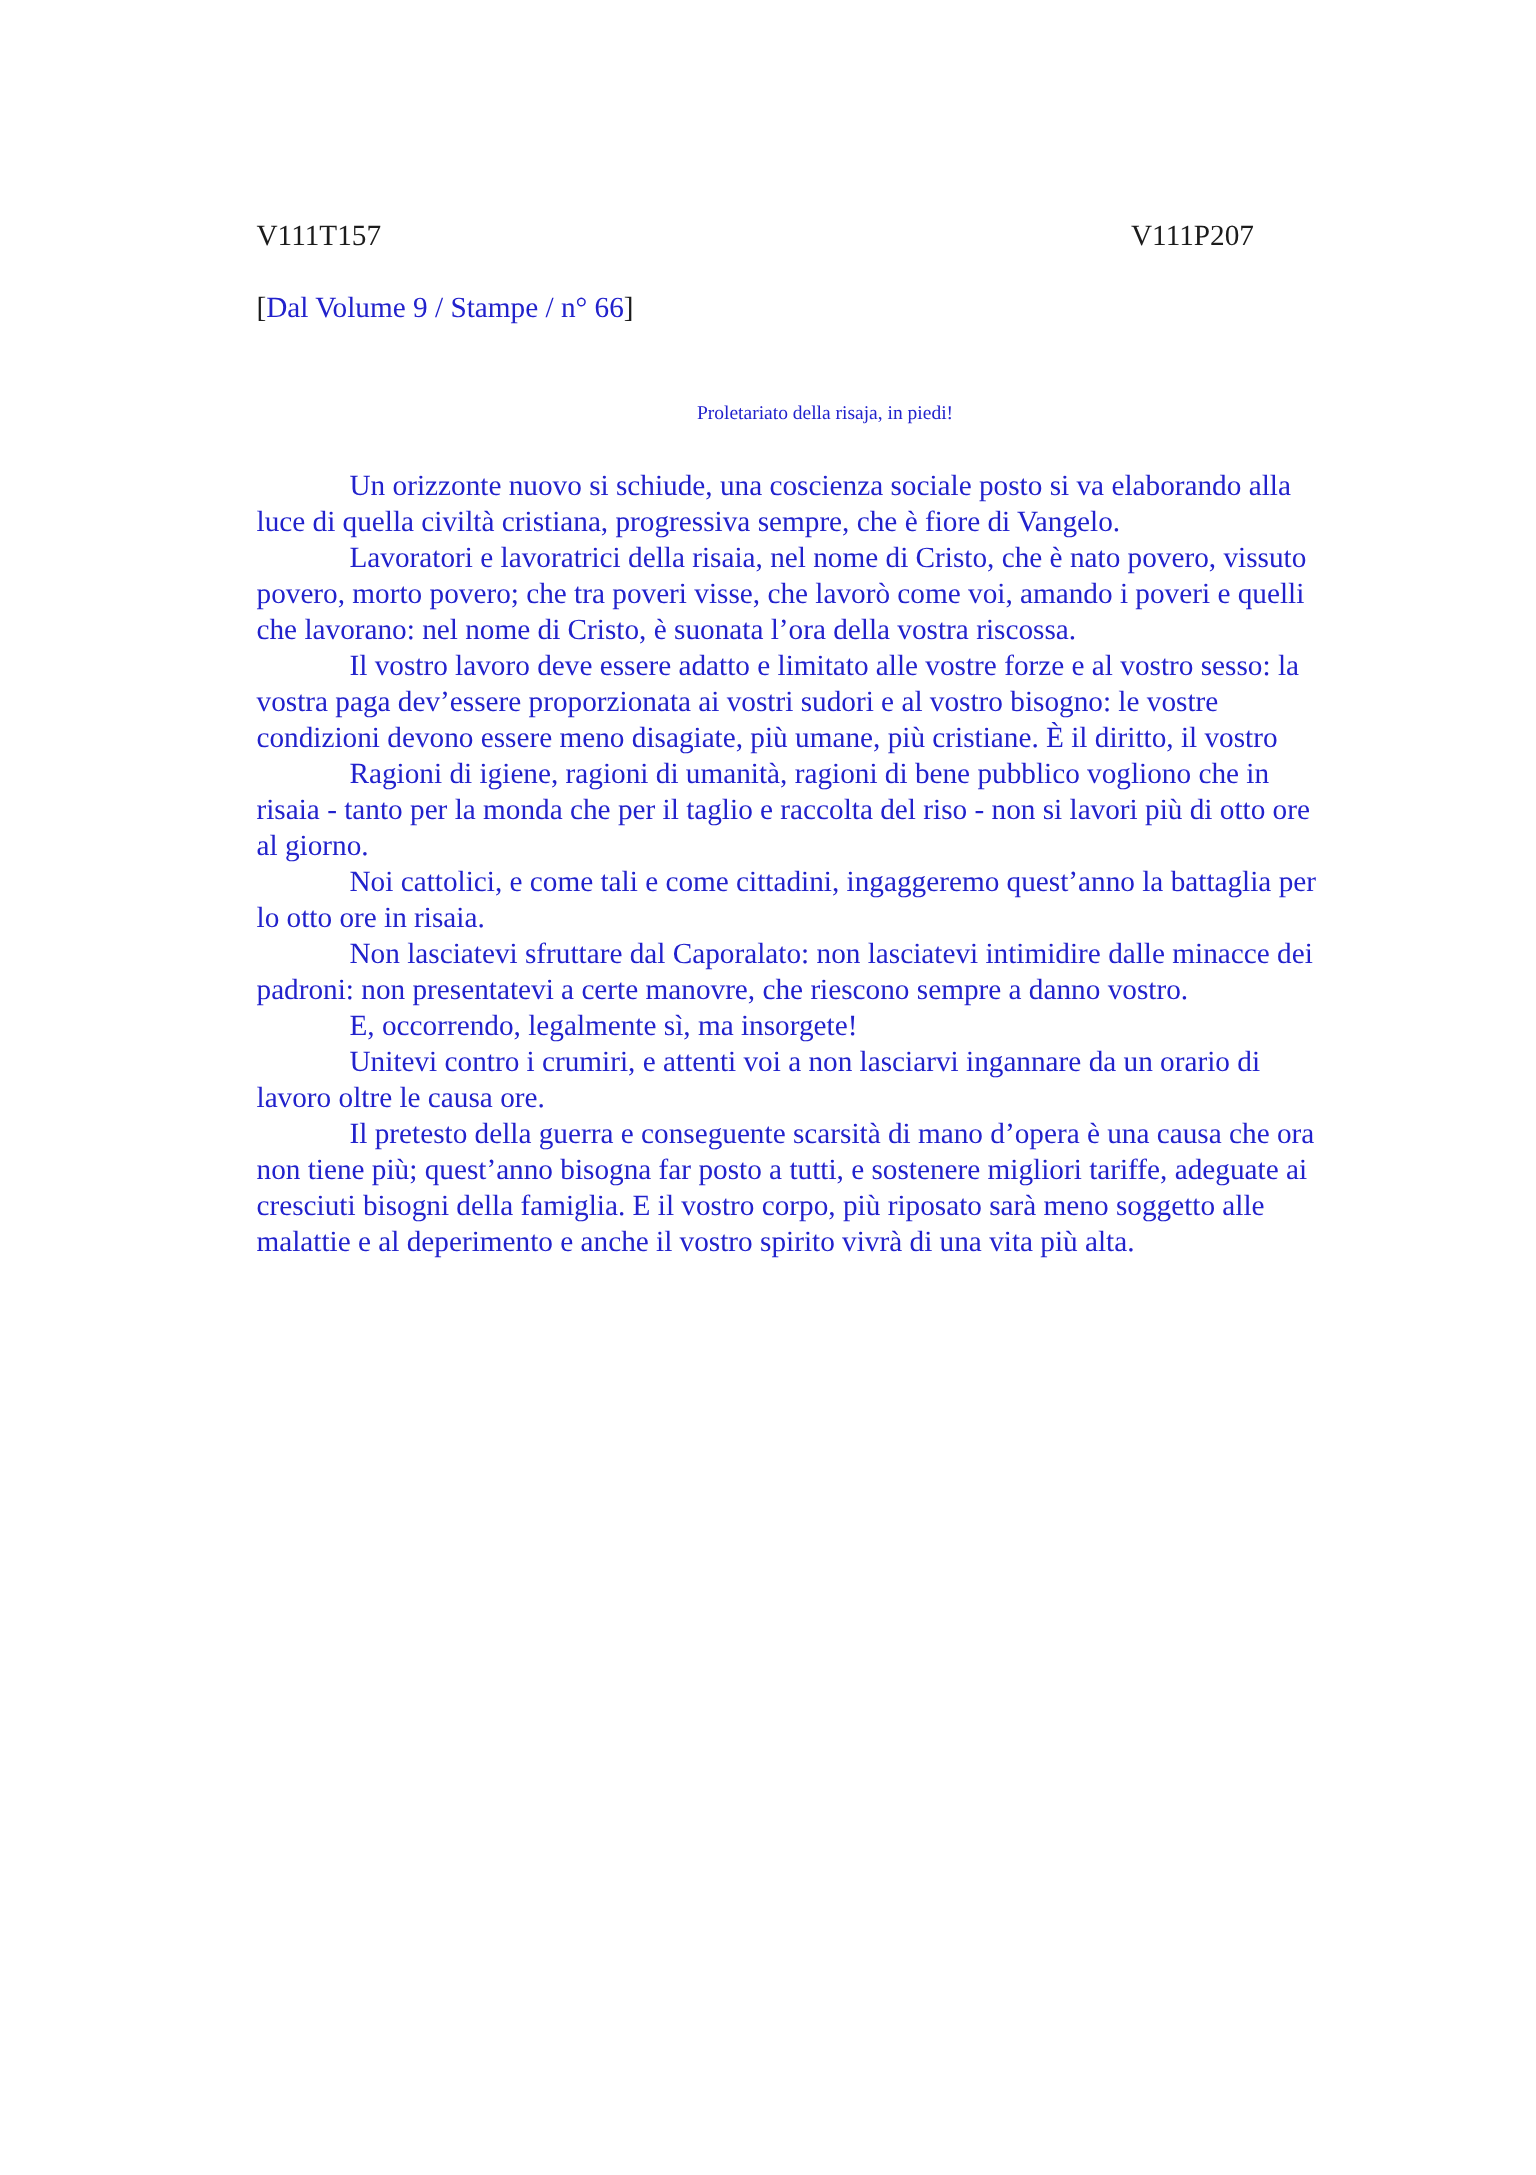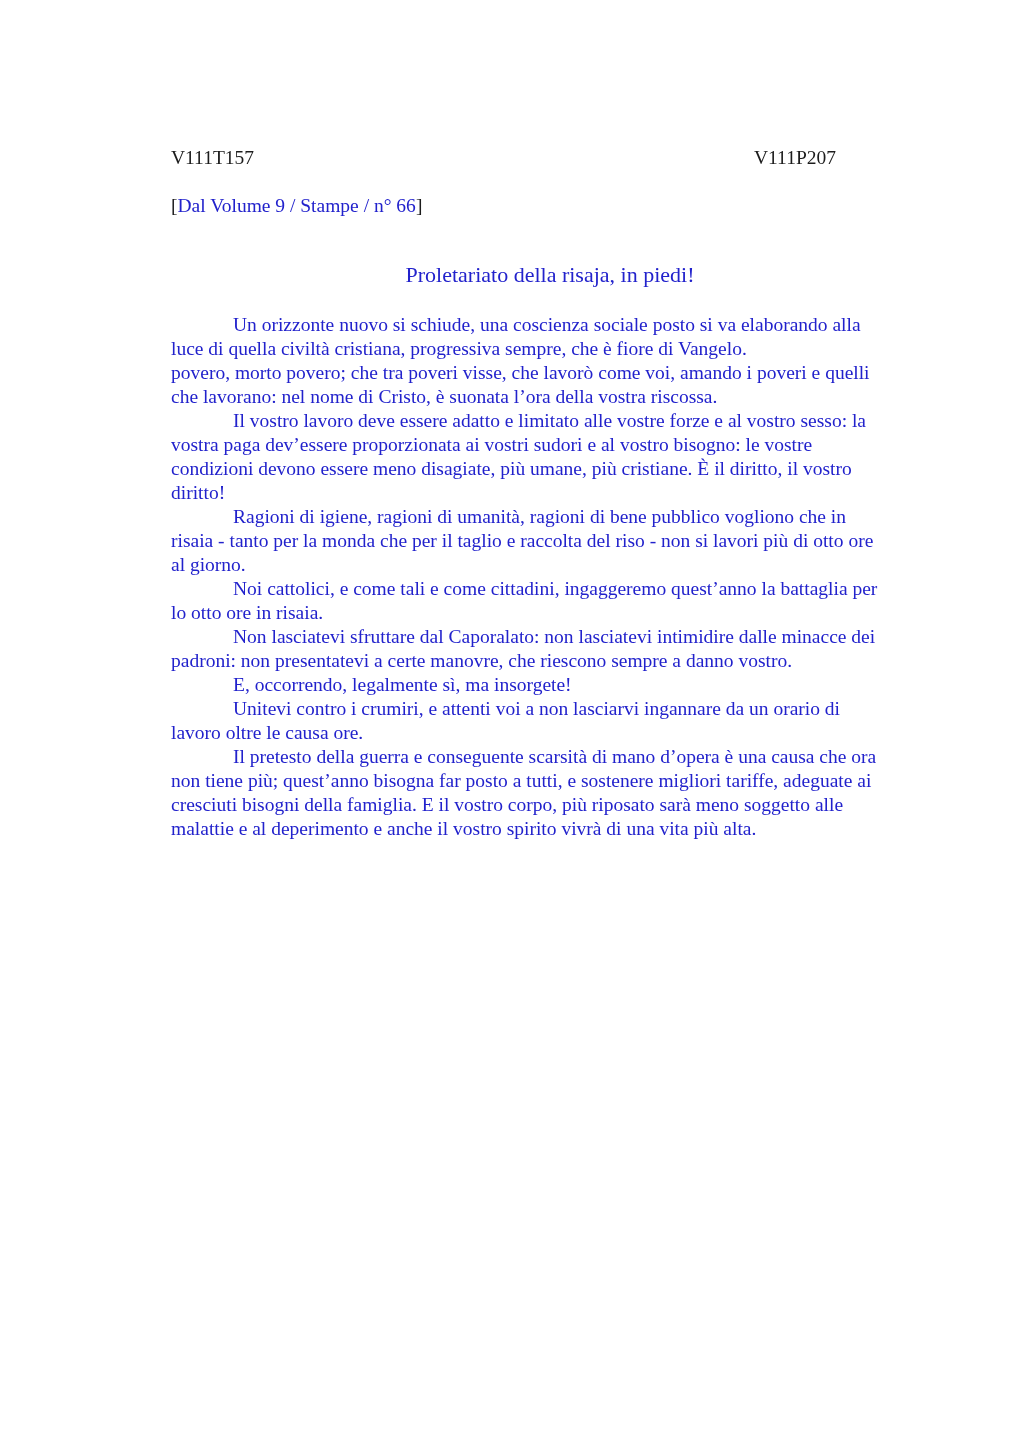--- a/index.html
+++ b/index.html
@@ -21,21 +21,21 @@
   .source-line {
     position: absolute; top: 194px; left: 171px;
     white-space: nowrap;
   }
   .bracket { color: var(--ink-black, #1c1c1c); }
   .blue { color: var(--ink-blue, #2222cc); text-align: center; }
   .doc-title {
     position: absolute; top: 263px; left: 171px; width: 758px;
     margin: 0; padding: 0;
     text-align: center;
-    font-size: 22px; font-weight: normal;
+    font-size: 13px; font-weight: normal;
     color: var(--ink-blue, #2222cc);
   }
   .body-text {
     position: absolute; top: 313px; left: 171px; width: 800px;
     color: var(--ink-blue, #2222cc);
   }
   .para { margin: 0; padding: 0; }
   .line { display: block; height: 24px; white-space: nowrap; }
   .line.indent { padding-left: 62px; }
 </style>
@@ -54,29 +54,29 @@
   <h1 class="doc-title">Proletariato della risaja, in piedi!</h1>
 
   <div class="body-text">
 
     <p class="para">
       <span class="line indent">Un orizzonte nuovo si schiude, una coscienza sociale posto si va elaborando alla</span>
       <span class="line">luce di quella civiltà cristiana, progressiva sempre, che è fiore di Vangelo.</span>
     </p>
 
     <p class="para">
+      <span class="line indent">Lavoratori e lavoratrici della risaia, nel nome di Cristo, che è nato povero, vissuto</span>
       <span class="line">povero, morto povero; che tra poveri visse, che lavorò come voi, amando i poveri e quelli</span>
       <span class="line">che lavorano: nel nome di Cristo, è suonata l’ora della vostra riscossa.</span>
     </p>
 
     <p class="para">
       <span class="line indent">Il vostro lavoro deve essere adatto e limitato alle vostre forze e al vostro sesso: la</span>
       <span class="line">vostra paga dev’essere proporzionata ai vostri sudori e al vostro bisogno: le vostre</span>
       <span class="line">condizioni devono essere meno disagiate, più umane, più cristiane. È il diritto, il vostro</span>
-      <span class="line">diritto!</span>
     </p>
 
     <p class="para">
       <span class="line indent">Ragioni di igiene, ragioni di umanità, ragioni di bene pubblico vogliono che in</span>
       <span class="line">risaia - tanto per la monda che per il taglio e raccolta del riso - non si lavori più di otto ore</span>
       <span class="line">al giorno.</span>
     </p>
 
     <p class="para">
       <span class="line indent">Noi cattolici, e come tali e come cittadini, ingaggeremo quest’anno la battaglia per</span>

